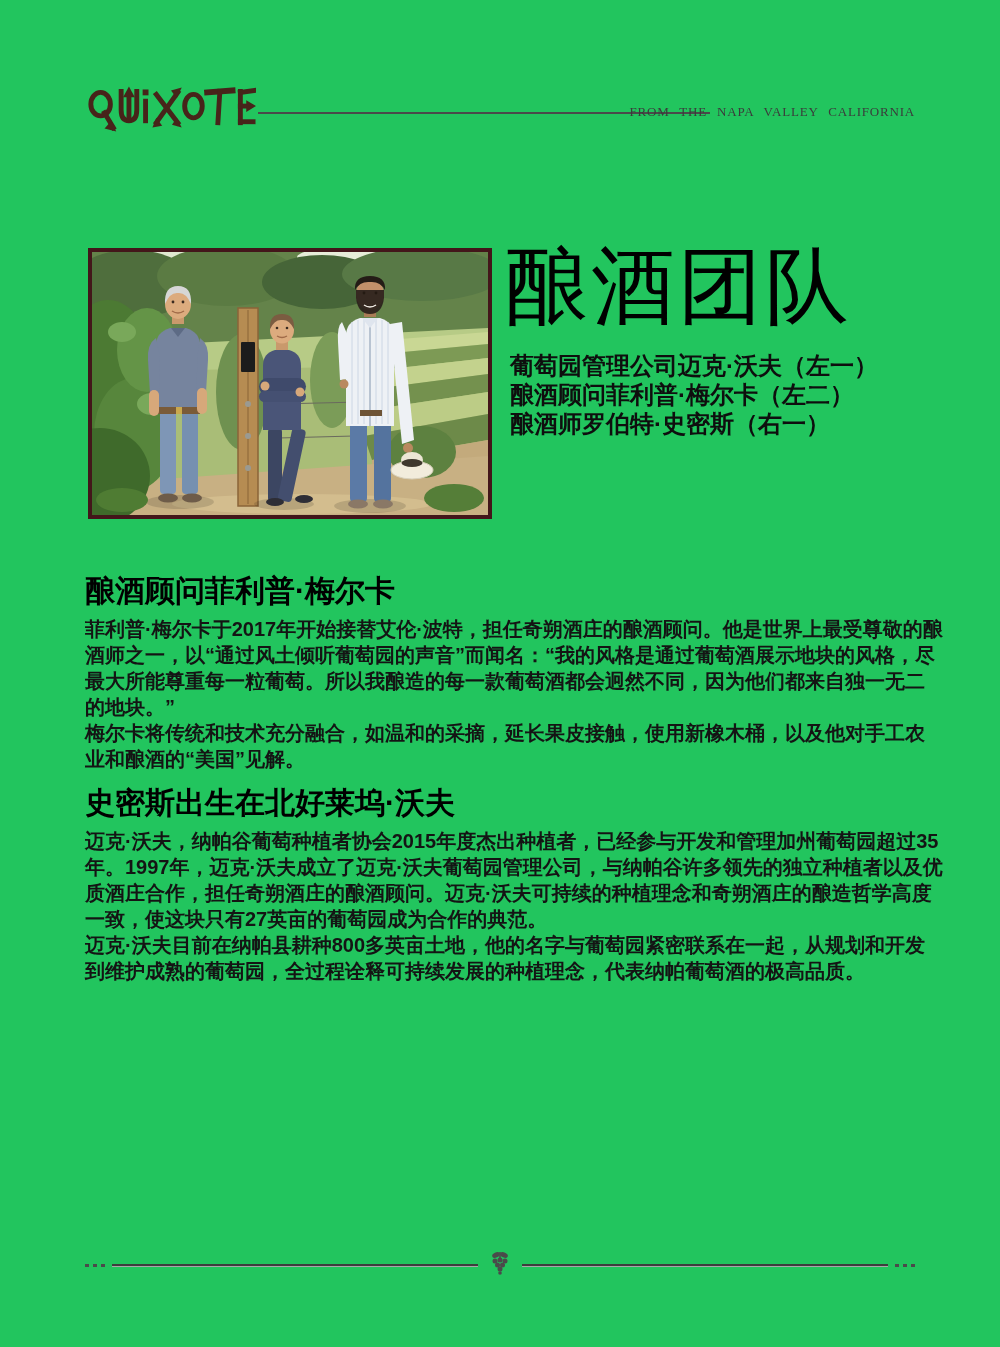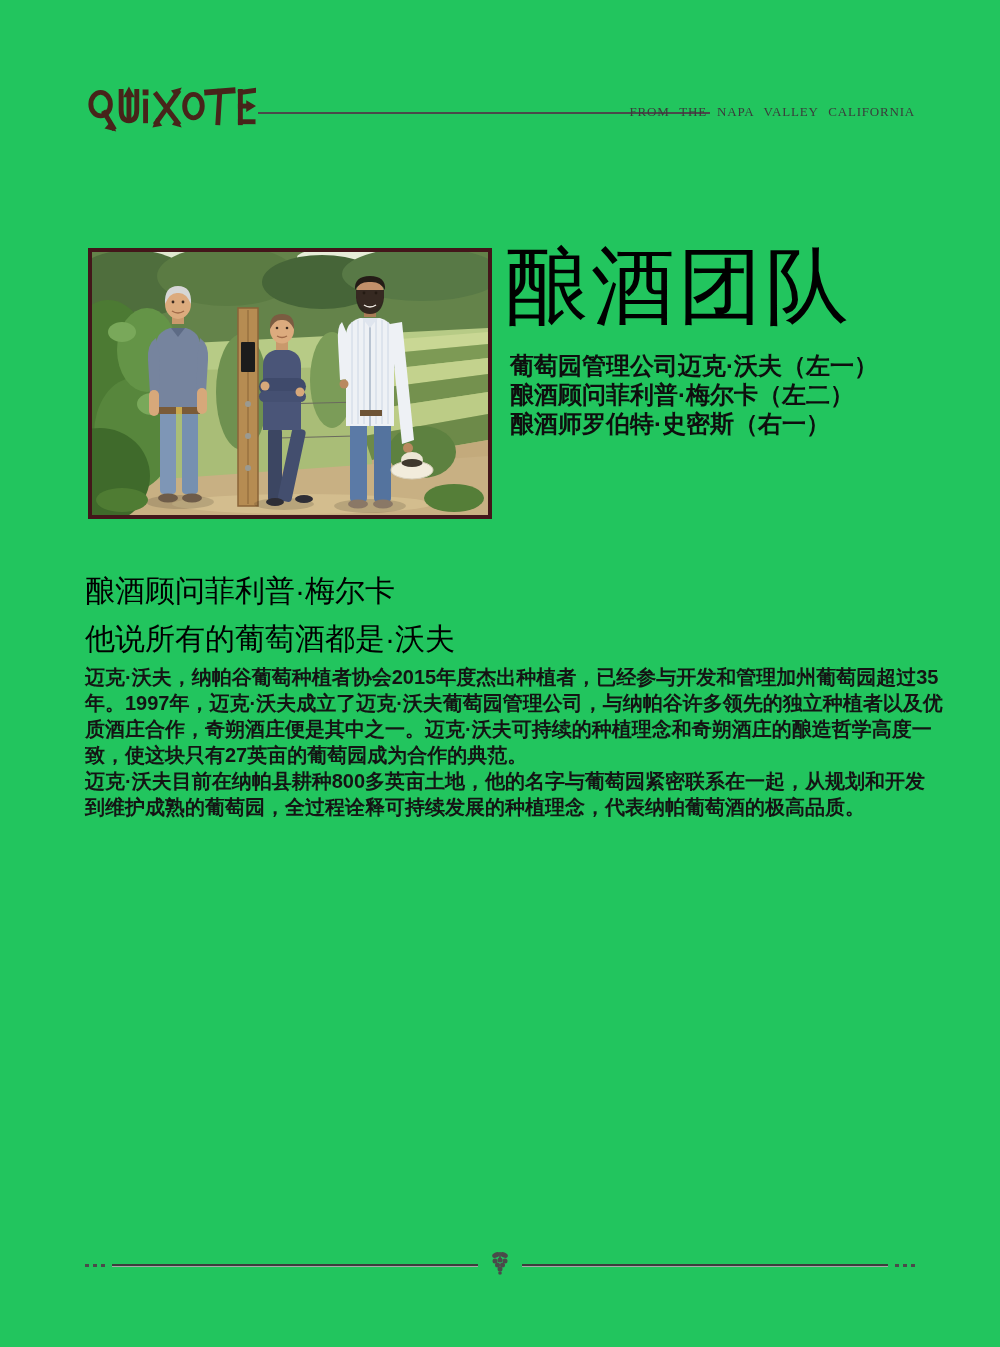--- a/index.html
+++ b/index.html
@@ -30,21 +30,21 @@
   }
   .hero-caption{
     position:absolute;left:510px;top:351px;width:420px;
     font-size:24px;font-weight:700;line-height:29px;color:#0e0e0e;white-space:pre-line;
   }
 
   
   .sections{position:absolute;left:85px;top:574px;width:858px;}
   .sections section{margin:0;}
   .sections h2{
-    margin:14px 0 8px 0;font-size:30px;line-height:34px;font-weight:400;color:#000;
+    margin:14px 0 8px 0;font-size:30px;line-height:34px;font-weight:700;color:#000;
   }
   .sections section:first-child h2{margin-top:0;}
   .sections p.body{
     margin:0;font-size:20px;line-height:26px;font-weight:700;color:#141414;
     white-space:pre-line;overflow-wrap:break-word;
   }
 
   
   .footer-divider{
     position:absolute;left:85px;top:1250px;width:830px;height:30px;
@@ -223,24 +223,26 @@
   </figure>
 
   <h1 class="hero-title">酿酒团队</h1>
   <div class="hero-caption">葡萄园管理公司迈克·沃夫（左一）
 酿酒顾问菲利普·梅尔卡（左二）
 酿酒师罗伯特·史密斯（右一）</div>
 
   <main class="sections">
     <section>
       <h2>酿酒顾问菲利普·梅尔卡</h2>
+      <p class="body">菲利普·梅尔卡于2017年开始接替艾伦·波特，担任奇朔酒庄的酿酒顾问。他是世界上最受尊敬的酿酒师之一，以“通过风土倾听葡萄园的声音”而闻名：“我的风格是通过葡萄酒展示地块的风格，尽最大所能尊重每一粒葡萄。所以我酿造的每一款葡萄酒都会迥然不同，因为他们都来自独一无二的地块。”
+梅尔卡将传统和技术充分融合，如温和的采摘，延长果皮接触，使用新橡木桶，以及他对手工农业和酿酒的“美国”见解。</p>
     </section>
     <section>
-      <h2>他说所有的葡萄酒都是·沃夫</h2>
-      <p class="body">迈克·沃夫，纳帕谷葡萄种植者协会2015年度杰出种植者，已经参与开发和管理加州葡萄园超过35年。1997年，迈克·沃夫成立了迈克·沃夫葡萄园管理公司，与纳帕谷许多领先的独立种植者以及优质酒庄合作，奇朔酒庄便是其中之一。迈克·沃夫可持续的种植理念和奇朔酒庄的酿造哲学高度一致，使这块只有27英亩的葡萄园成为合作的典范。
+      <h2>史密斯出生在北好莱坞·沃夫</h2>
+      <p class="body">迈克·沃夫，纳帕谷葡萄种植者协会2015年度杰出种植者，已经参与开发和管理加州葡萄园超过35年。1997年，迈克·沃夫成立了迈克·沃夫葡萄园管理公司，与纳帕谷许多领先的独立种植者以及优质酒庄合作，担任奇朔酒庄的酿酒顾问。迈克·沃夫可持续的种植理念和奇朔酒庄的酿造哲学高度一致，使这块只有27英亩的葡萄园成为合作的典范。
 迈克·沃夫目前在纳帕县耕种800多英亩土地，他的名字与葡萄园紧密联系在一起，从规划和开发到维护成熟的葡萄园，全过程诠释可持续发展的种植理念，代表纳帕葡萄酒的极高品质。</p>
     </section>
     <section>
     </section>
   </main>
 
   <footer class="footer-divider">
     <span class="divider-dots">
         <i></i>
         <i></i>

